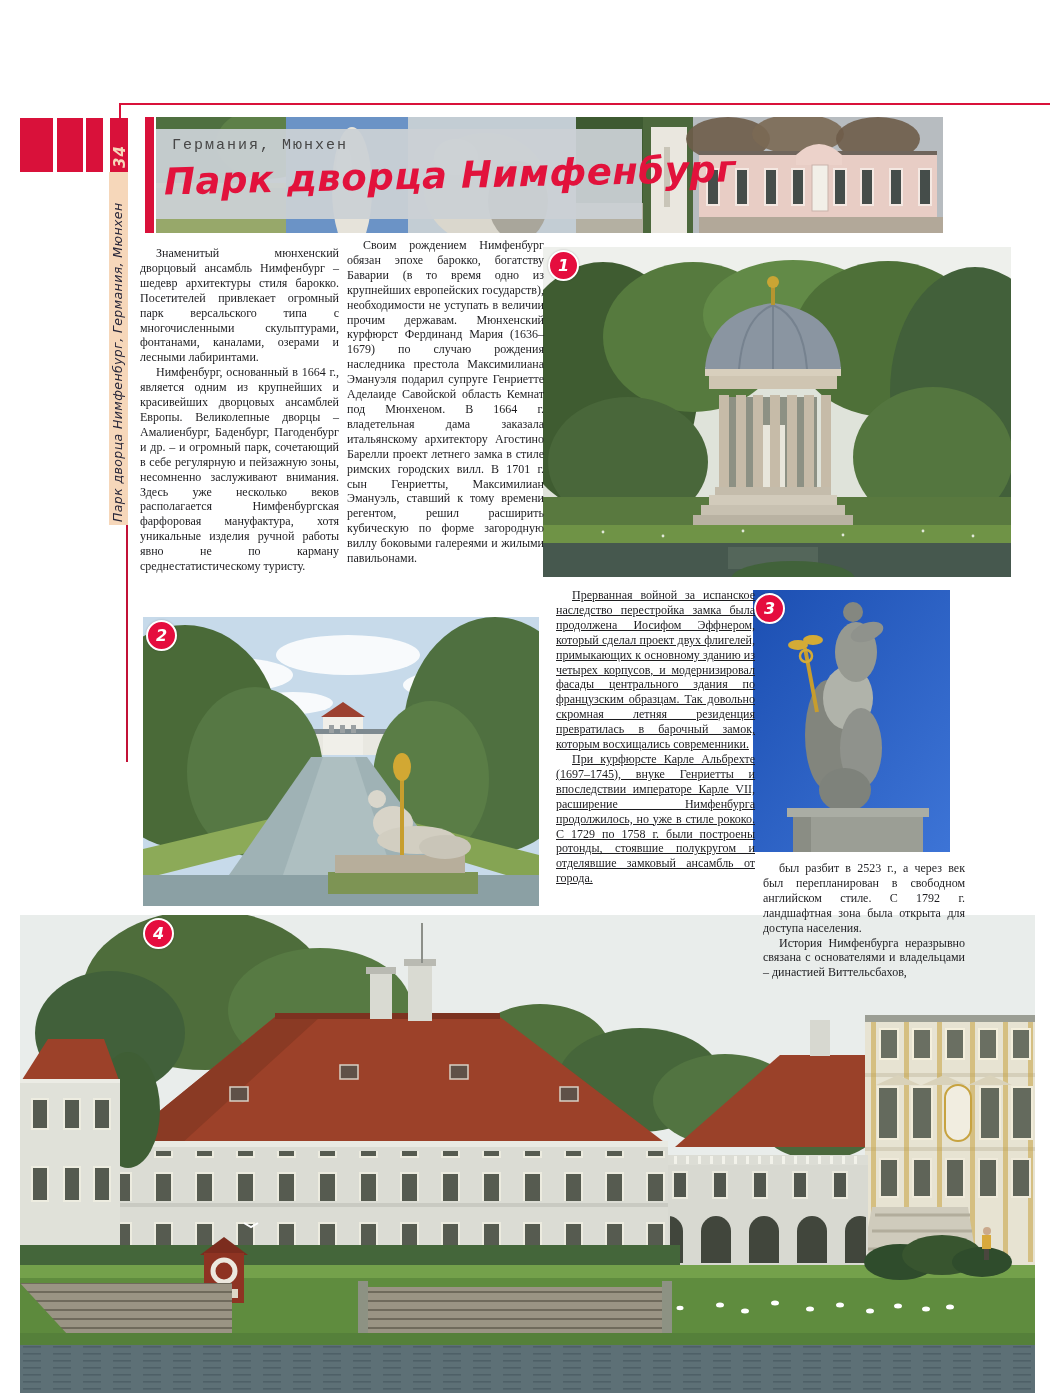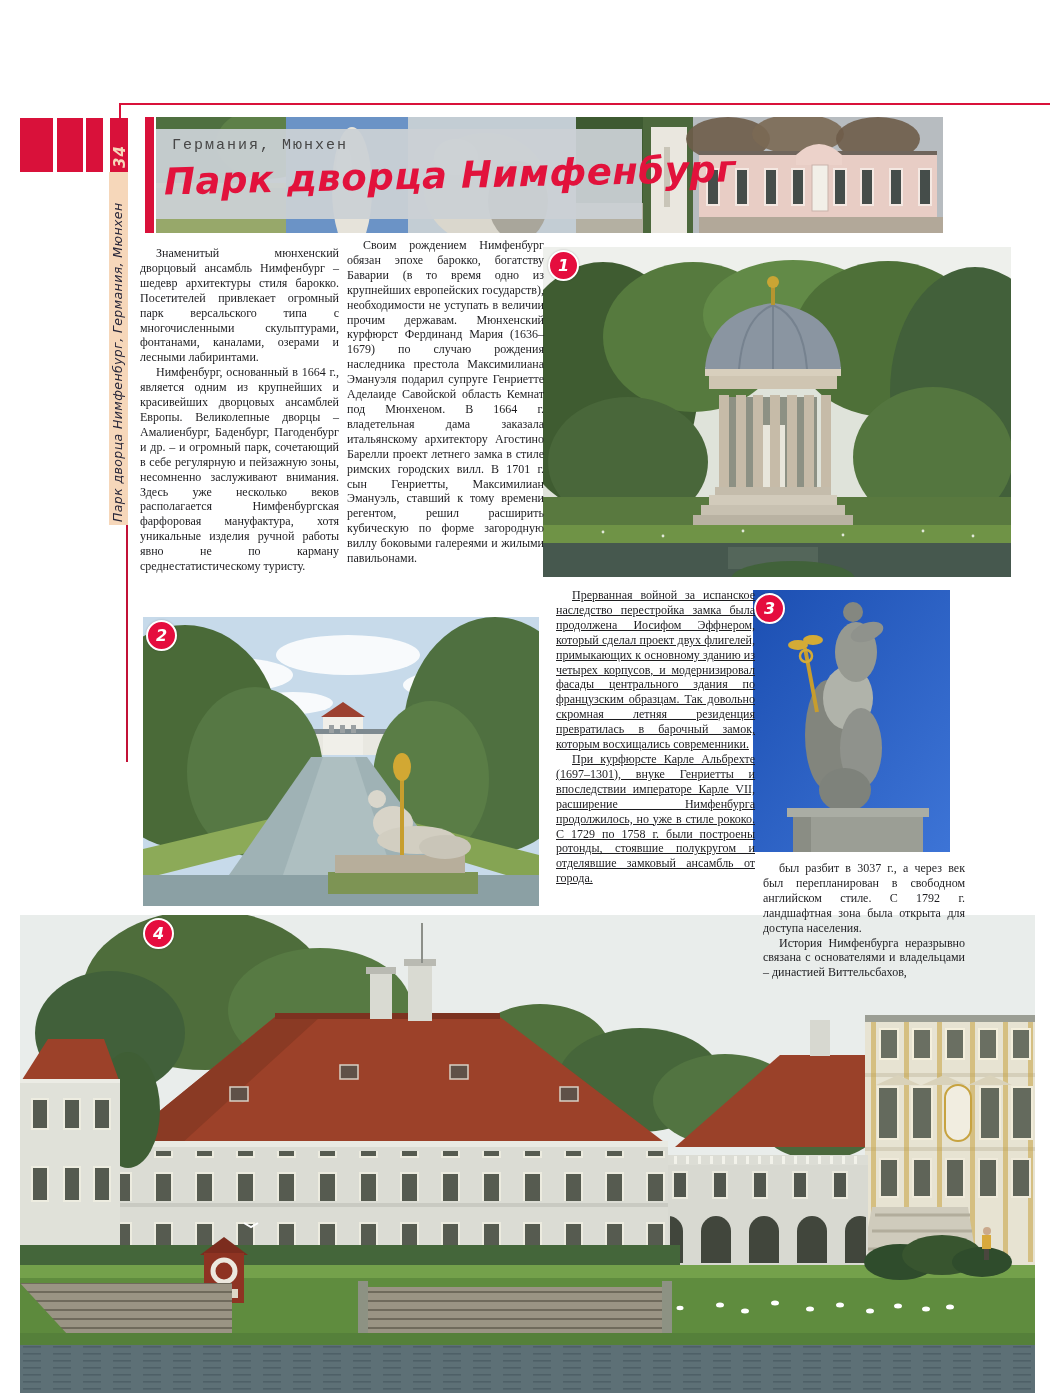--- a/index.html
+++ b/index.html
@@ -407,20 +407,20 @@
 
   <div class="col c1">
     <p>Знаменитый мюнхенский дворцовый ансамбль Нимфенбург – шедевр архитектуры стиля барокко. Посетителей привлекает огромный парк версальского типа с многочисленными скульптурами, фонтанами, каналами, озерами и лесными лабиринтами.</p>
     <p>Нимфенбург, основанный в 1664 г., является одним из крупнейших и красивейших дворцовых ансамблей Европы. Великолепные дворцы –Амалиенбург, Баденбург, Пагоденбург и др. – и огромный парк, сочетающий в себе регулярную и пейзажную зоны, несомненно заслуживают внимания. Здесь уже несколько веков располагается Нимфенбургская фарфоровая мануфактура, хотя уникальные изделия ручной работы явно не по карману среднестатистическому туристу.</p>
   </div>
   <div class="col c2">
     <p>Своим рождением Нимфенбург обязан эпохе барокко, богатству Баварии (в то время одно из крупнейших европейских государств), необходимости не уступать в величии прочим державам. Мюнхенский курфюрст Фердинанд Мария (1636–1679) по случаю рождения наследника престола Максимилиана Эмануэля подарил супруге Генриетте Аделаиде Савойской область Кемнат под Мюнхеном. В 1664 г. владетельная дама заказала итальянскому архитектору Агостино Барелли проект летнего замка в стиле римских городских вилл. В 1701 г. сын Генриетты, Максимилиан Эмануэль, ставший к тому времени регентом, решил расширить кубическую по форме загородную виллу боковыми галереями и жилыми павильонами.</p>
   </div>
   <div class="col c3">
     <p>Прерванная войной за испанское наследство перестройка замка была продолжена Иосифом Эффнером, который сделал проект двух флигелей, примыкающих к основному зданию из четырех корпусов, и модернизировал фасады центрального здания по французским образцам. Так довольно скромная летняя резиденция превратилась в барочный замок, которым восхищались современники.</p>
-    <p>При курфюрсте Карле Альбрехте (1697–1301), внуке Генриетты и впоследствии императоре Карле VII, расширение Нимфенбурга продолжилось, но уже в стиле рококо. С 1729 по 1758 г. были построены ротонды, стоявшие полукругом и отделявшие замковый ансамбль от города.</p>
+    <p>При курфюрсте Карле Альбрехте (1697–1745), внуке Генриетты и впоследствии императоре Карле VII, расширение Нимфенбурга продолжилось, но уже в стиле рококо. С 1729 по 1758 г. были построены ротонды, стоявшие полукругом и отделявшие замковый ансамбль от города.</p>
   </div>
   <div class="col c4">
-    <p>был разбит в 3037 г., а через век был перепланирован в свободном английском стиле. С 1792 г. ландшафтная зона была открыта для доступа населения.</p>
+    <p>был разбит в 2523 г., а через век был перепланирован в свободном английском стиле. С 1792 г. ландшафтная зона была открыта для доступа населения.</p>
     <p>История Нимфенбурга неразрывно связана с основателями и владельцами – династией Виттельсбахов,</p>
   </div>
 
 </div>
 
 </body></html>

